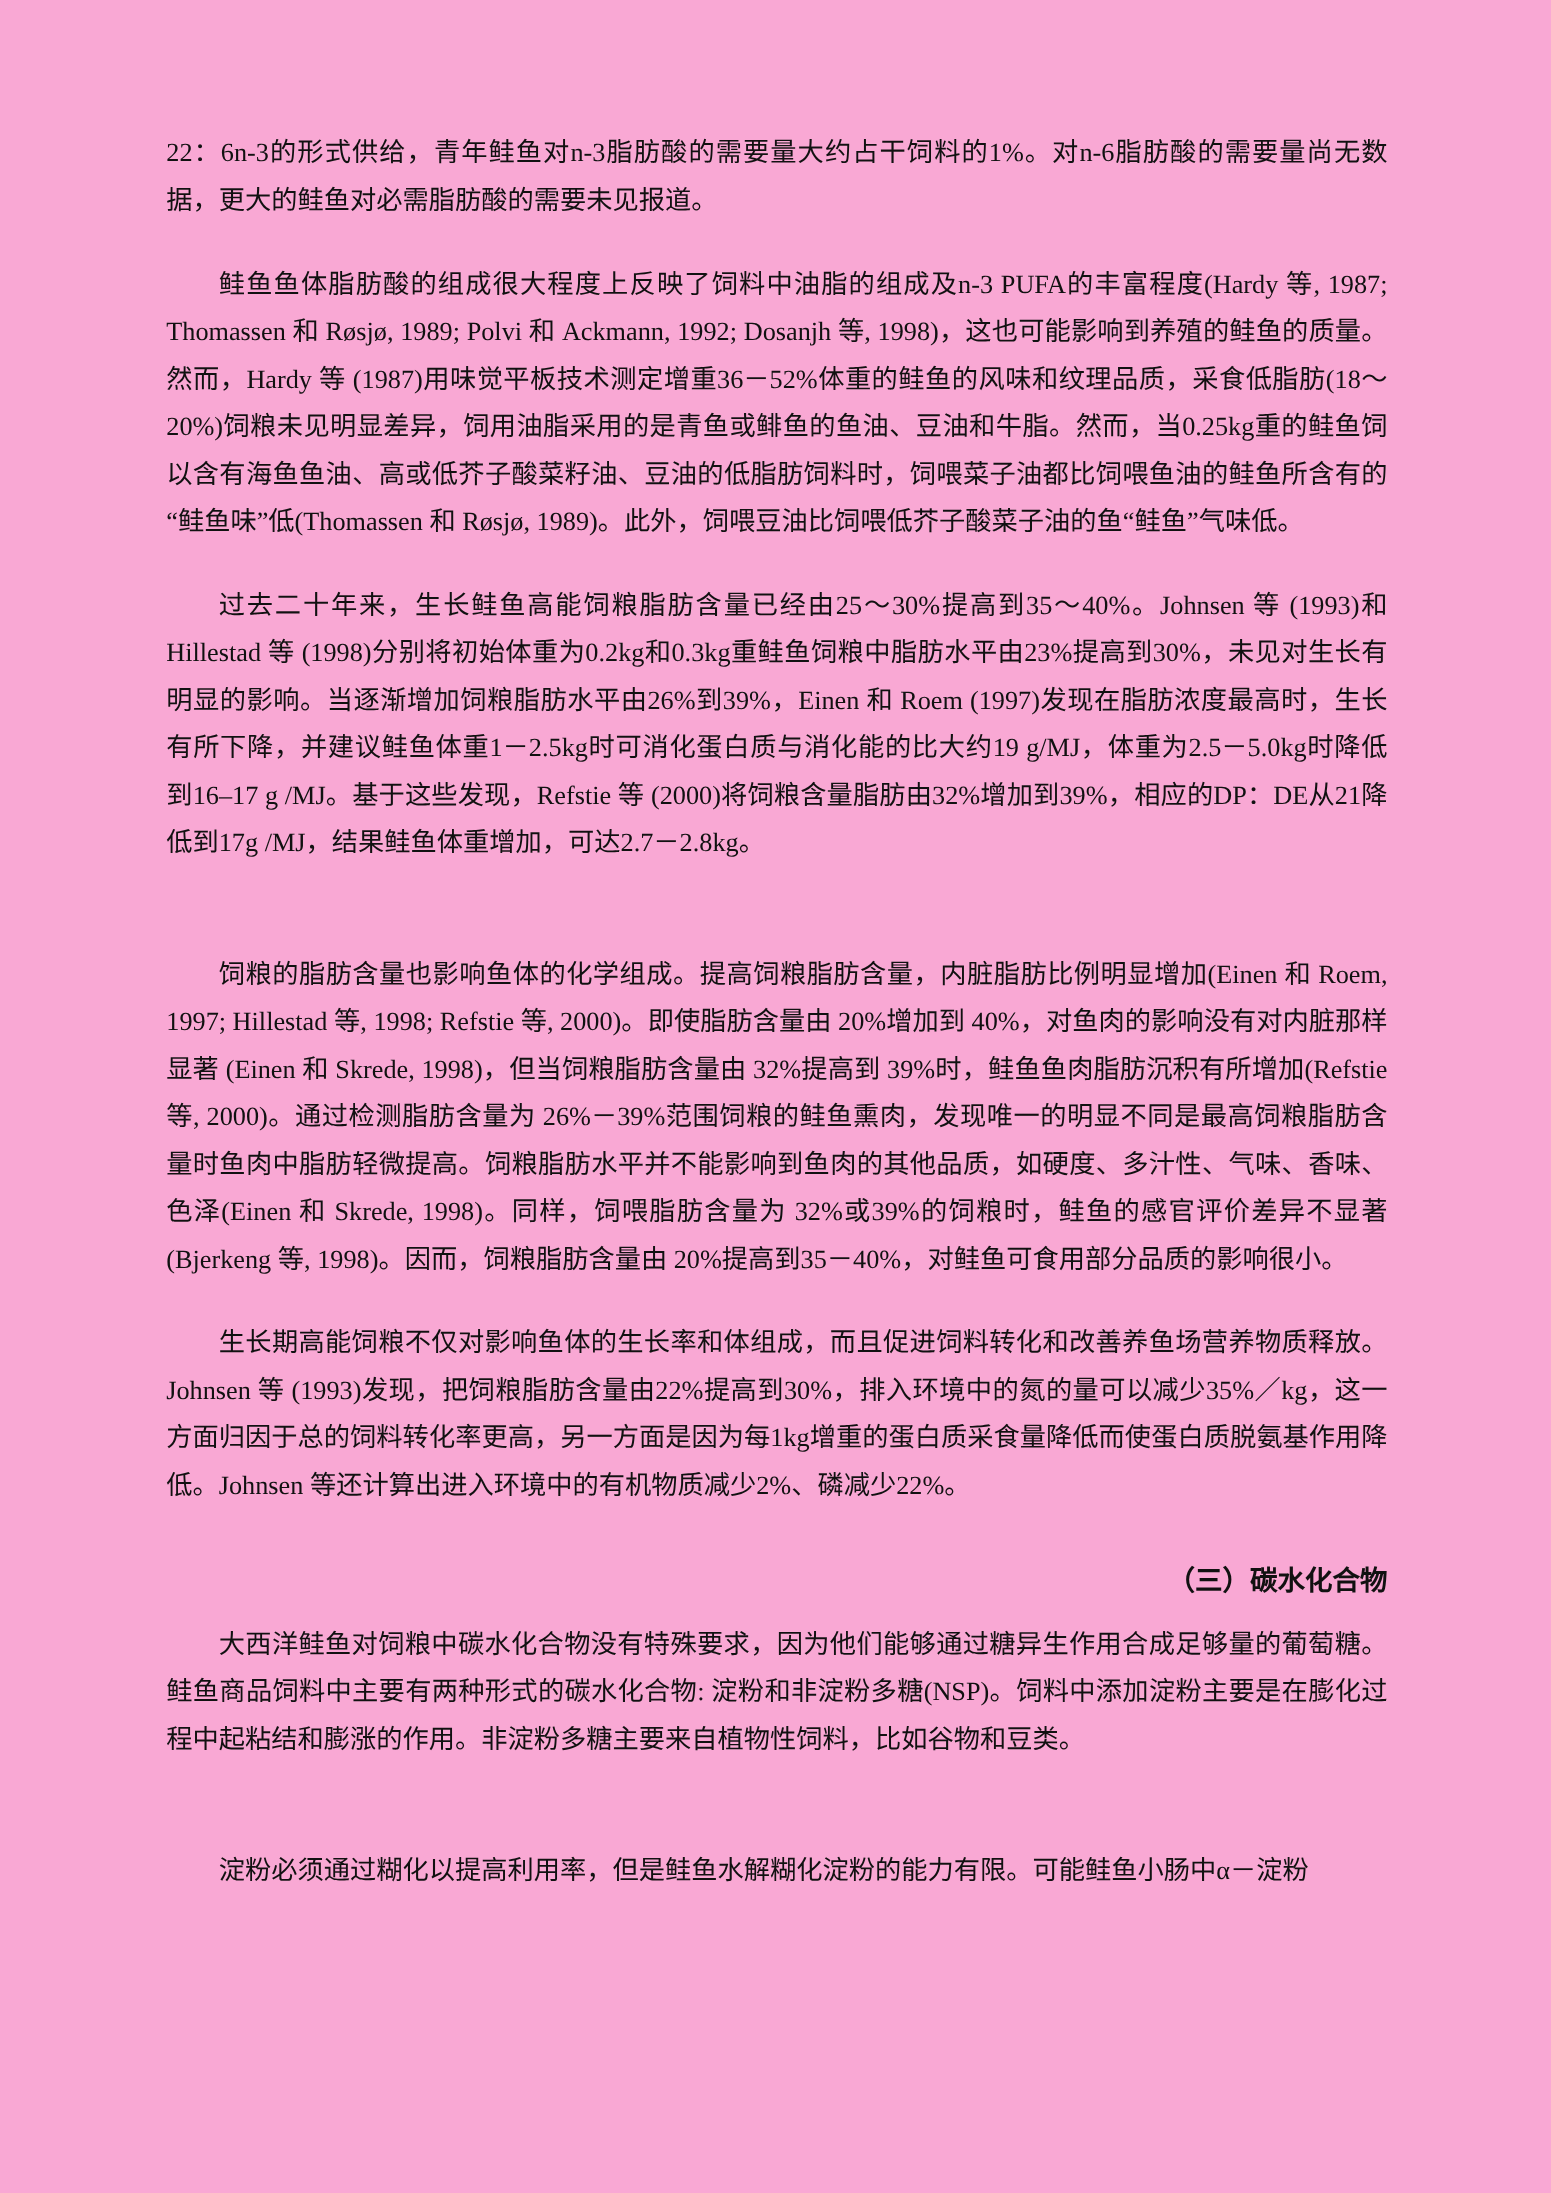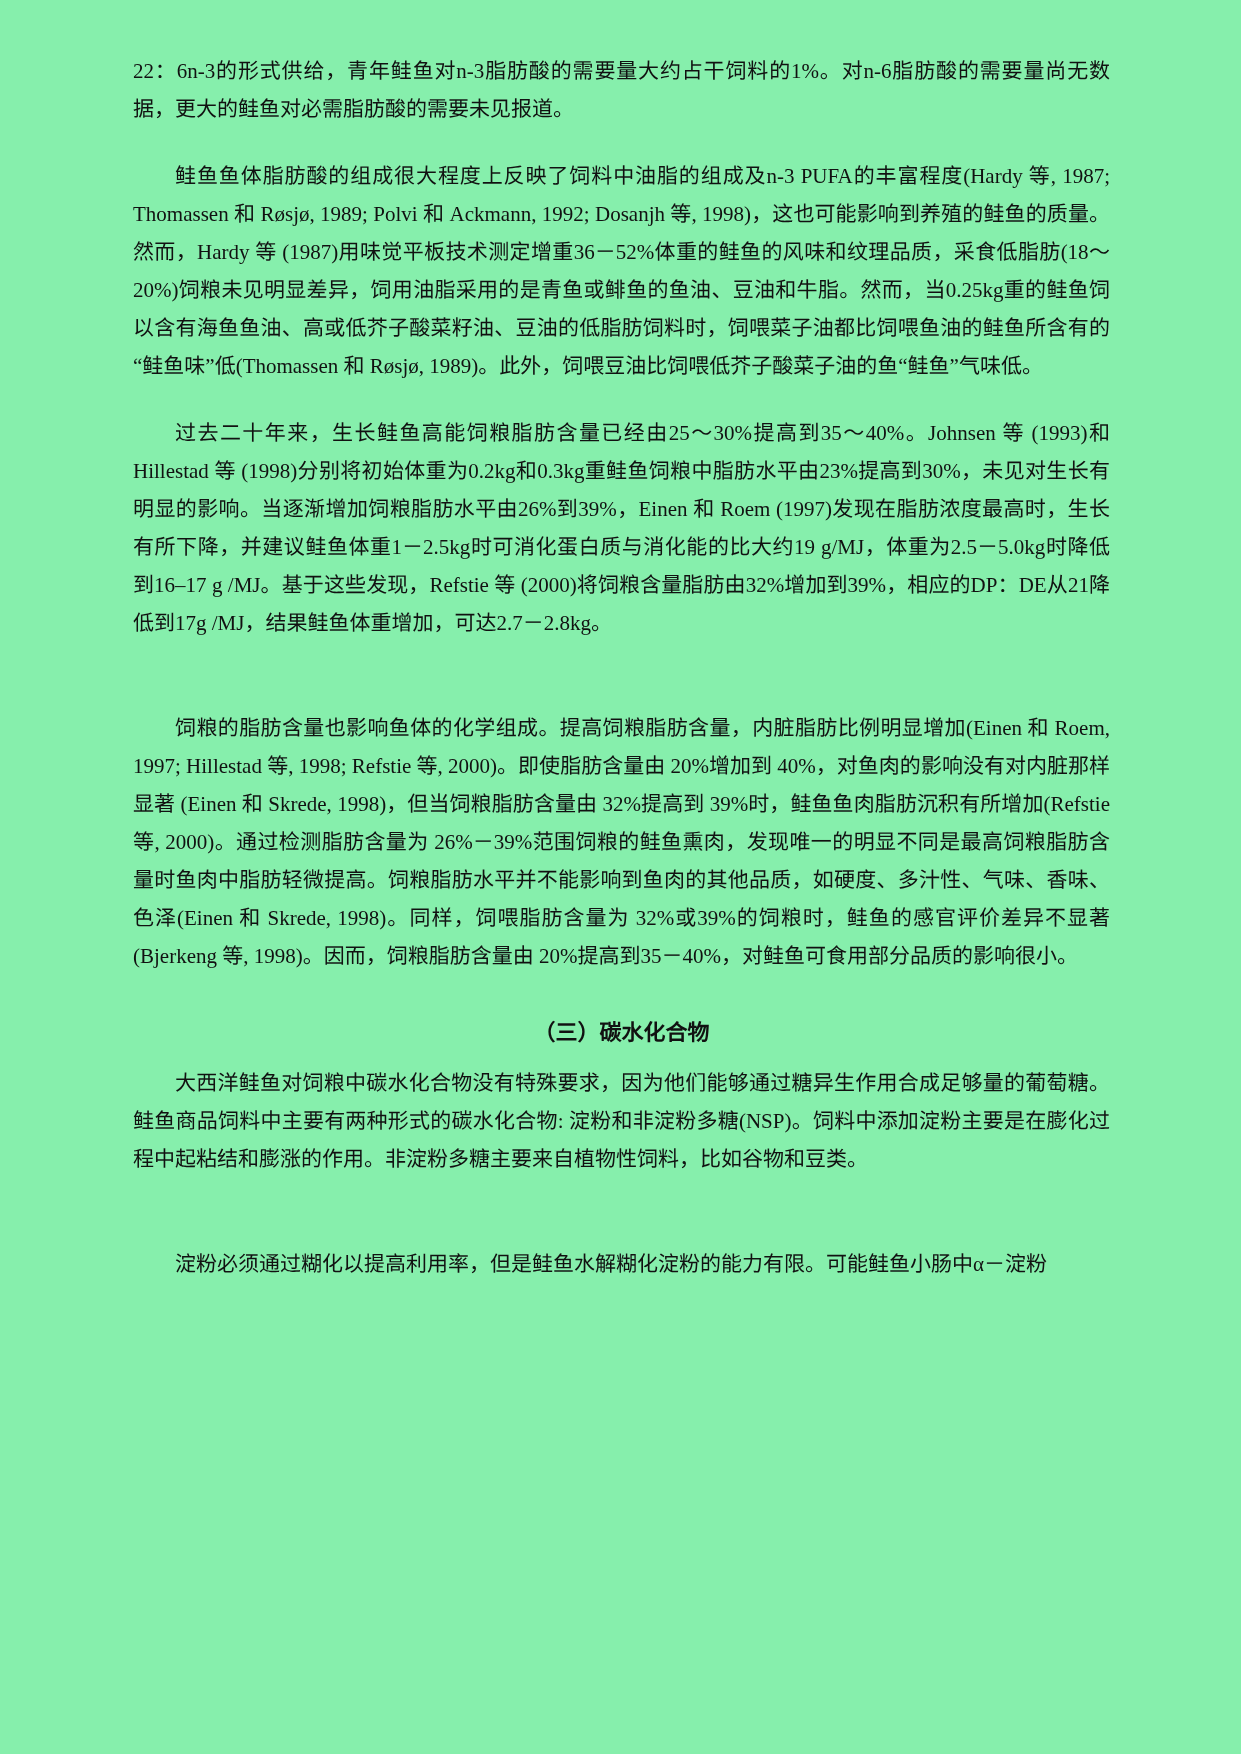--- a/index.html
+++ b/index.html
@@ -12,61 +12,62 @@
     height: 1754px;
     position: relative;
     font-family: "Liberation Serif", "DejaVu Serif", serif;
     color: #111111;
     overflow: hidden;
   }
   .page {
     box-sizing: border-box;
     width: 1241px;
     height: 1754px;
-    padding: 52px 131px 0 133px;
-    background: #86efac;
+    padding: 103px 131px 0 133px;
+    background: #f9a8d4;
   }
   .para {
     font-size: 21px;
     line-height: 38px;
     margin: 0 0 29px 0;
     text-align: justify;
     text-justify: inter-ideograph;
     word-break: break-word;
   }
   .para.indent {
     text-indent: 2em;
   }
   .spacer-line {
     height: 38px;
   }
   .section-heading {
     font-size: 22px;
     line-height: 38px;
     font-weight: bold;
     margin: 39px 0 12px 0;
-    text-align: center;
+    text-align: right;
   }
 </style>
 </head>
 <body>
 
 <div class="page">
 
   <p class="para">22：6n-3的形式供给，青年鲑鱼对n-3脂肪酸的需要量大约占干饲料的1%。对n-6脂肪酸的需要量尚无数据，更大的鲑鱼对必需脂肪酸的需要未见报道。</p>
 
 
   <p class="para indent">鲑鱼鱼体脂肪酸的组成很大程度上反映了饲料中油脂的组成及n-3 PUFA的丰富程度(Hardy 等, 1987; Thomassen 和 Røsjø, 1989; Polvi 和 Ackmann, 1992; Dosanjh 等, 1998)，这也可能影响到养殖的鲑鱼的质量。然而，Hardy 等 (1987)用味觉平板技术测定增重36－52%体重的鲑鱼的风味和纹理品质，采食低脂肪(18～20%)饲粮未见明显差异，饲用油脂采用的是青鱼或鲱鱼的鱼油、豆油和牛脂。然而，当0.25kg重的鲑鱼饲以含有海鱼鱼油、高或低芥子酸菜籽油、豆油的低脂肪饲料时，饲喂菜子油都比饲喂鱼油的鲑鱼所含有的“鲑鱼味”低(Thomassen 和 Røsjø, 1989)。此外，饲喂豆油比饲喂低芥子酸菜子油的鱼“鲑鱼”气味低。</p>
 
   <p class="para indent">过去二十年来，生长鲑鱼高能饲粮脂肪含量已经由25～30%提高到35～40%。Johnsen 等 (1993)和 Hillestad 等 (1998)分别将初始体重为0.2kg和0.3kg重鲑鱼饲粮中脂肪水平由23%提高到30%，未见对生长有明显的影响。当逐渐增加饲粮脂肪水平由26%到39%，Einen 和 Roem (1997)发现在脂肪浓度最高时，生长有所下降，并建议鲑鱼体重1－2.5kg时可消化蛋白质与消化能的比大约19 g/MJ，体重为2.5－5.0kg时降低到16–17 g /MJ。基于这些发现，Refstie 等 (2000)将饲粮含量脂肪由32%增加到39%，相应的DP：DE从21降低到17g /MJ，结果鲑鱼体重增加，可达2.7－2.8kg。</p>
 
   <div class="spacer-line"></div>
 
   <p class="para indent">饲粮的脂肪含量也影响鱼体的化学组成。提高饲粮脂肪含量，内脏脂肪比例明显增加(Einen 和 Roem, 1997; Hillestad 等, 1998; Refstie 等, 2000)。即使脂肪含量由 20%增加到 40%，对鱼肉的影响没有对内脏那样显著 (Einen 和 Skrede, 1998)，但当饲粮脂肪含量由 32%提高到 39%时，鲑鱼鱼肉脂肪沉积有所增加(Refstie 等, 2000)。通过检测脂肪含量为 26%－39%范围饲粮的鲑鱼熏肉，发现唯一的明显不同是最高饲粮脂肪含量时鱼肉中脂肪轻微提高。饲粮脂肪水平并不能影响到鱼肉的其他品质，如硬度、多汁性、气味、香味、色泽(Einen 和  Skrede, 1998)。同样，饲喂脂肪含量为 32%或39%的饲粮时，鲑鱼的感官评价差异不显著(Bjerkeng  等, 1998)。因而，饲粮脂肪含量由 20%提高到35－40%，对鲑鱼可食用部分品质的影响很小。</p>
 
+  <p class="para indent">生长期高能饲粮不仅对影响鱼体的生长率和体组成，而且促进饲料转化和改善养鱼场营养物质释放。Johnsen 等 (1993)发现，把饲粮脂肪含量由22%提高到30%，排入环境中的氮的量可以减少35%／kg，这一方面归因于总的饲料转化率更高，另一方面是因为每1kg增重的蛋白质采食量降低而使蛋白质脱氨基作用降低。Johnsen 等还计算出进入环境中的有机物质减少2%、磷减少22%。</p>
 
   <h2 class="section-heading">（三）碳水化合物</h2>
 
   <p class="para indent">大西洋鲑鱼对饲粮中碳水化合物没有特殊要求，因为他们能够通过糖异生作用合成足够量的葡萄糖。鲑鱼商品饲料中主要有两种形式的碳水化合物: 淀粉和非淀粉多糖(NSP)。饲料中添加淀粉主要是在膨化过程中起粘结和膨涨的作用。非淀粉多糖主要来自植物性饲料，比如谷物和豆类。</p>
 
   <div class="spacer-line"></div>
 
   <p class="para indent">淀粉必须通过糊化以提高利用率，但是鲑鱼水解糊化淀粉的能力有限。可能鲑鱼小肠中α－淀粉</p>
 
 </div>

